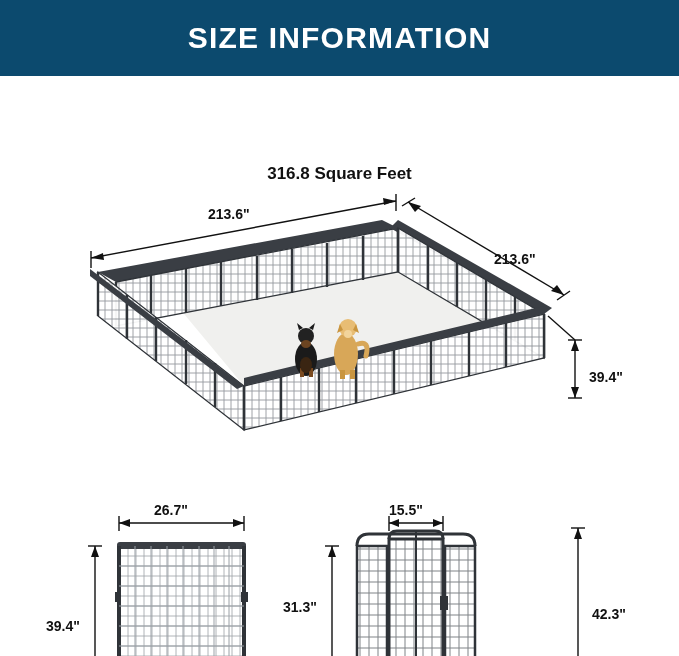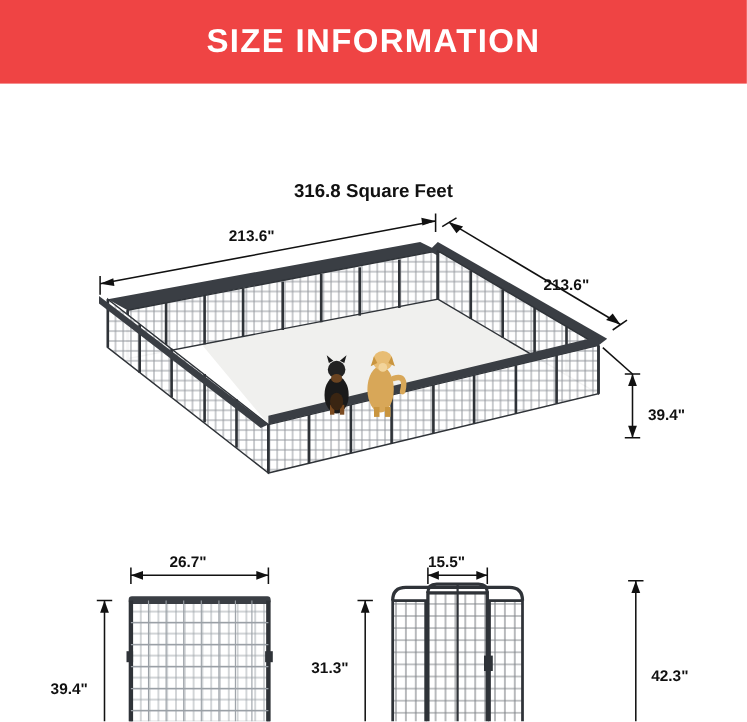--- a/index.html
+++ b/index.html
@@ -13,21 +13,21 @@
     font-family: "Liberation Sans", sans-serif;
     color: #111111;
     overflow: hidden;
     position: relative;
   }
 
   
   .header {
     width: 679px;
     height: 76px;
-    background: #ef4444;
+    background: #0c4a6e;
     display: flex;
     align-items: center;
     justify-content: center;
   }
   .header-title {
     color: #ffffff;
     font-size: 30px;
     font-weight: bold;
     letter-spacing: 1.2px;
   }

